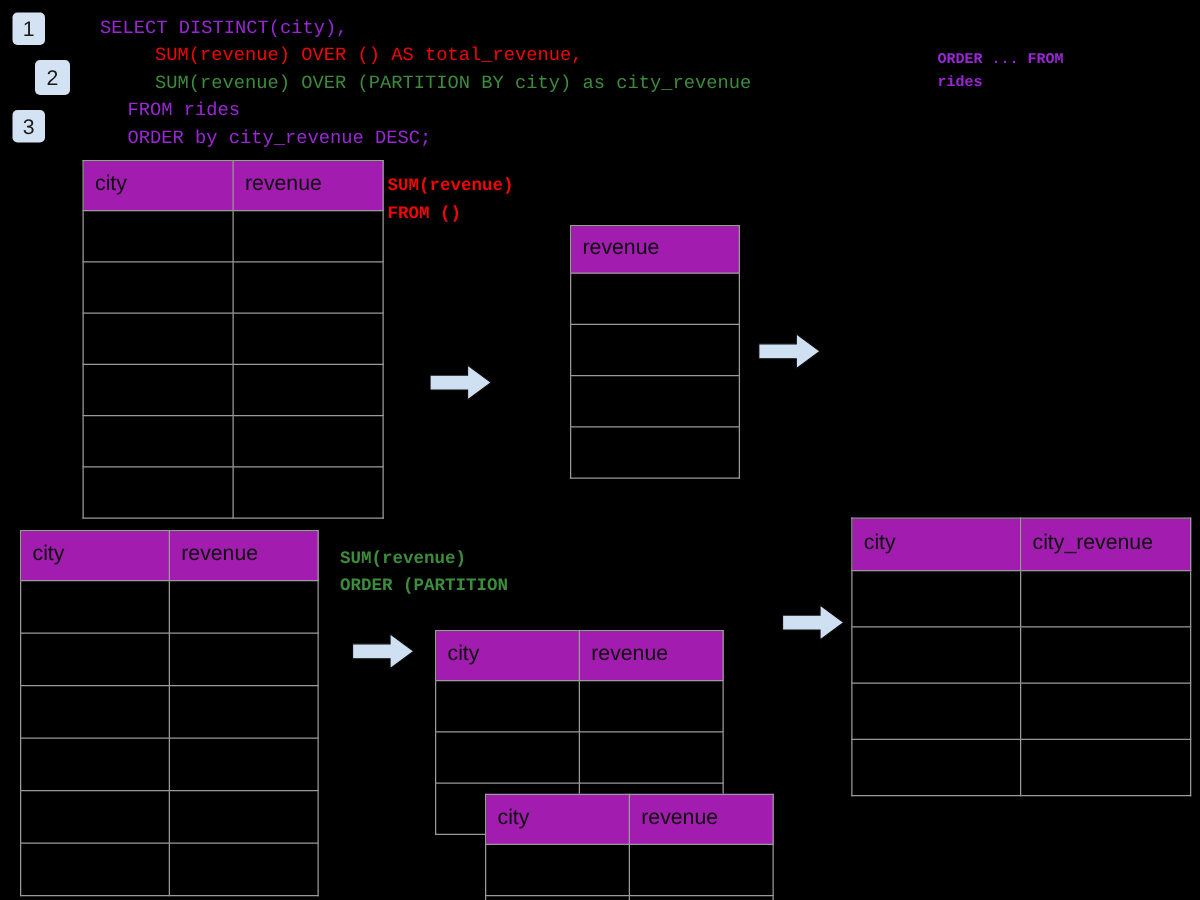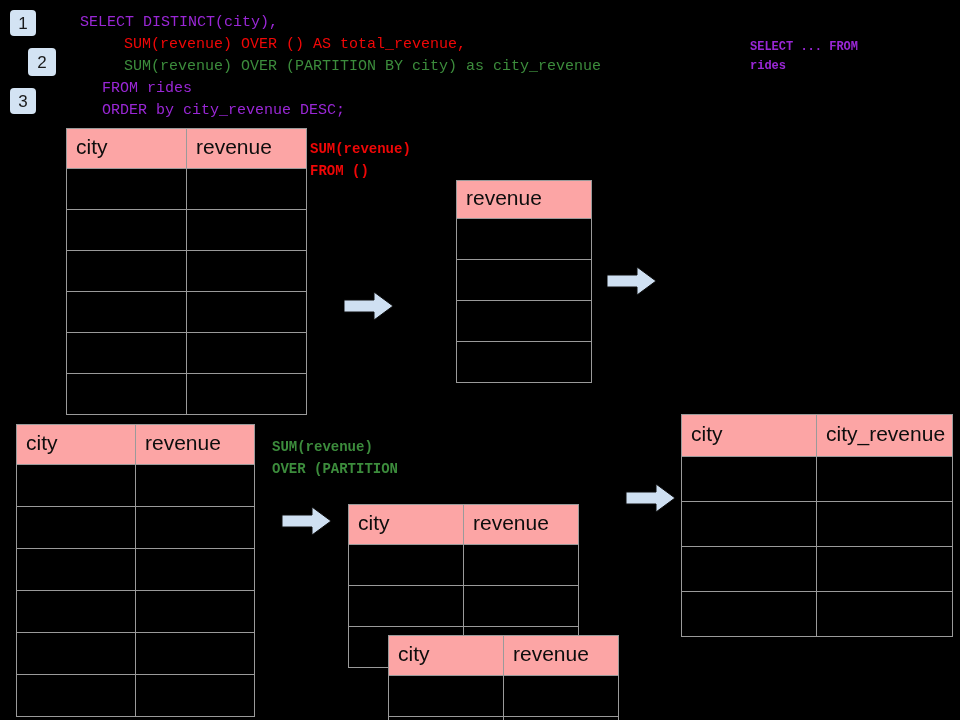--- a/index.html
+++ b/index.html
@@ -62,24 +62,24 @@
   }
 
   
   .tbl {
     position: absolute;
     border-collapse: collapse;
     background: #000000;
     box-sizing: border-box;
   }
   .tbl .hdr-cell {
-    background: #fca5a5;
+    background: #a21caf;
     color: #0d0d0d;
     font-family: "Liberation Sans", sans-serif;
-    font-size: 21px;
+    font-size: 17px;
     text-align: left;
     font-weight: normal;
     padding: 0 0 4px 9px;
     border: 1px solid #9a9a9a;
     box-sizing: border-box;
     white-space: nowrap;
   }
   .tbl .body-cell {
     background: #000000;
     border: 1px solid #9a9a9a;
@@ -98,25 +98,25 @@
 <div id="canvas">
 
   <div id="steps-layer">
       <div class="step-badge" style="left: 10px; top: 10px; width: 26px; height: 26px; background: rgb(211, 227, 243);">1</div>
       <div class="step-badge" style="left: 28px; top: 48px; width: 28px; height: 28px; background: rgb(211, 227, 243);">2</div>
       <div class="step-badge" style="left: 10px; top: 88px; width: 26px; height: 26px; background: rgb(211, 227, 243);">3</div>
     </div>
 
   <div class="code-block" id="query-block" style="left:80px; top:12px;"><span class="code-line" style="color: rgb(154, 39, 214); padding-left: 0px;">SELECT DISTINCT(city),</span><span class="code-line" style="color: rgb(239, 7, 7); padding-left: 44px;">SUM(revenue) OVER () AS total_revenue,</span><span class="code-line" style="color: rgb(60, 140, 60); padding-left: 44px;">SUM(revenue) OVER (PARTITION BY city) as city_revenue</span><span class="code-line" style="color: rgb(154, 39, 214); padding-left: 22px;">FROM rides</span><span class="code-line" style="color: rgb(154, 39, 214); padding-left: 22px;">ORDER by city_revenue DESC;</span></div>
 
-  <div class="side-note" id="side-note" style="left: 750px; top: 38px; color: rgb(154, 39, 214);"><span class="code-line">SELECT ... FROM</span><span class="code-line">rides</span></div>
+  <div class="side-note" id="side-note" style="left: 750px; top: 38px; color: rgb(154, 39, 214);"><span class="code-line">ORDER ... FROM</span><span class="code-line">rides</span></div>
 
   <div id="annot-layer">
       <div class="annot" style="left: 310px; top: 138px; color: rgb(239, 7, 7);"><span class="code-line">SUM(revenue)</span><span class="code-line">FROM ()</span></div>
-      <div class="annot" style="left: 272px; top: 436px; color: rgb(60, 140, 60);"><span class="code-line">SUM(revenue)</span><span class="code-line">OVER (PARTITION</span></div>
+      <div class="annot" style="left: 272px; top: 436px; color: rgb(60, 140, 60);"><span class="code-line">SUM(revenue)</span><span class="code-line">ORDER (PARTITION</span></div>
     </div>
 
   <div id="tables-layer">
       <table class="tbl" style="left: 66px; top: 128px;">
         <thead>
           <tr style="height: 40px;">
             <th class="hdr-cell" style="width: 120px; height: 40px;">city</th>
             <th class="hdr-cell" style="width: 120px; height: 40px;">revenue</th>
           </tr>
         </thead>

